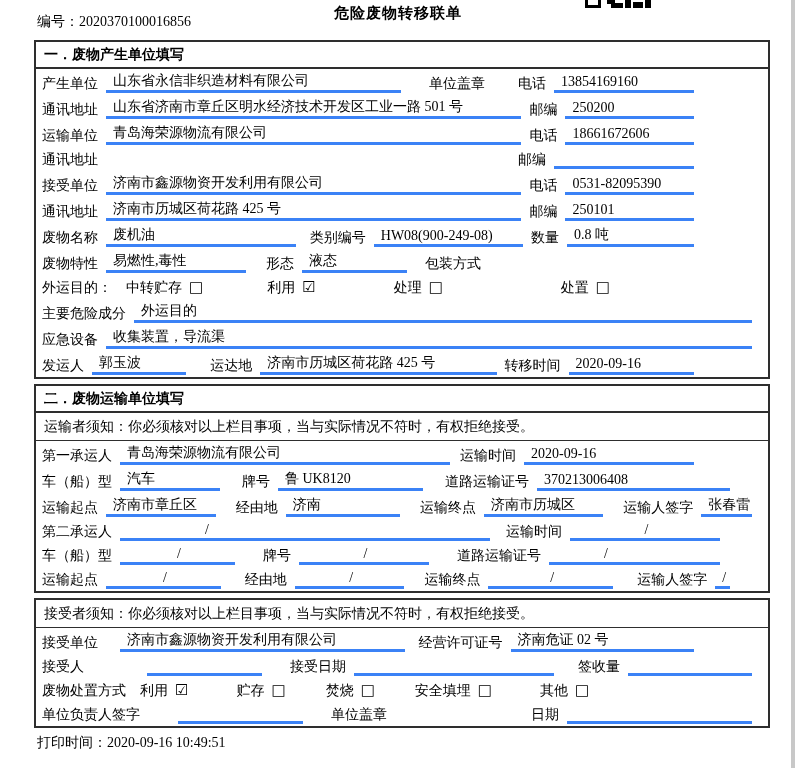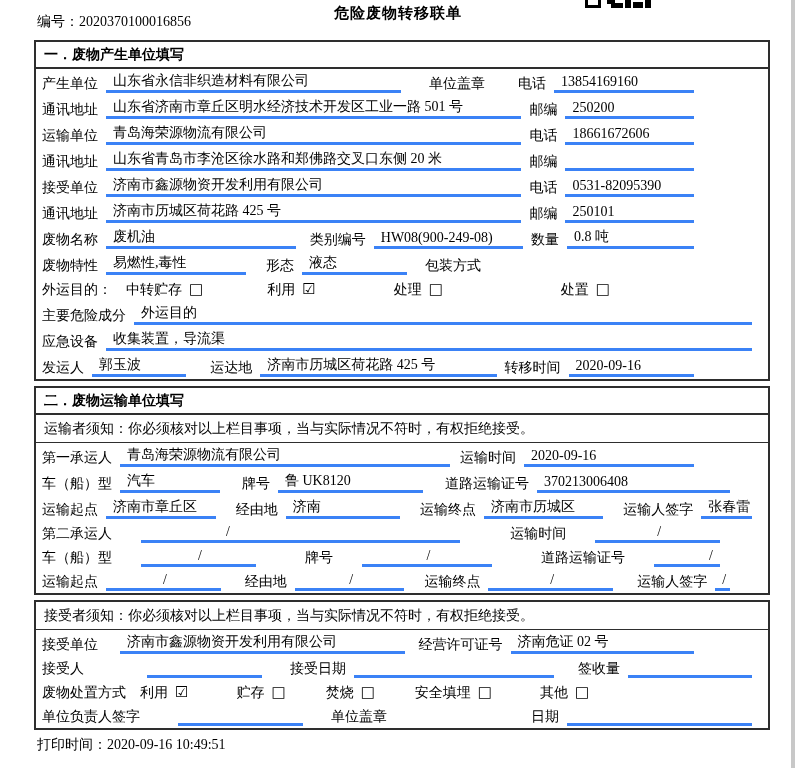--- a/index.html
+++ b/index.html
@@ -24,21 +24,21 @@
   .tc { text-align:center; }
   .pl55 { padding-left:55px; } .pl85 { padding-left:85px; }
   .ml6{margin-left:6px;} .ml10{margin-left:10px;} .ml12{margin-left:12px;} .ml14{margin-left:14px;}
   .ml16{margin-left:16px;} .ml20{margin-left:20px;} .ml30{margin-left:30px;} .ml40{margin-left:40px;}
   .ml48{margin-left:48px;} .ml55{margin-left:55px;} .ml64{margin-left:64px;} .ml78{margin-left:78px;} .ml118{margin-left:118px;}
   .w100{width:100px;} .w105{width:105px;} .w110{width:110px;} .w115{width:115px;} .w120{width:120px;}
   .w125{width:125px;} .w130{width:130px;} .w140{width:140px;} .w145{width:145px;} .w150{width:150px;}
   .w165{width:165px;} .w170{width:170px;} .w185{width:185px;} .w190{width:190px;} .w200{width:200px;}
   .w210{width:210px;} .w265{width:265px;} .w295{width:295px;} .w330{width:330px;}
   .w370{width:370px;} .w455{width:455px;}
-  .pr30{padding-right:30px;} .pr40{padding-right:40px;gap:21px;} .pr66{padding-right:66px;}
+  .pr30{padding-right:30px;} .pr40{padding-right:40px;} .pr66{padding-right:66px;}
   .opt { white-space:nowrap; }
   .cb { font-family:"DejaVu Sans",sans-serif; font-size:15px; margin-left:7px; }
   .footer { margin:6px 0 0 37px; font-size:14px; }
 </style>
 </head>
 <body>
 
 <div class="page">
   <div class="scrollbar"></div>
 
@@ -80,21 +80,20 @@
     <div class="row pr66">
       <span class="lab">运输单位</span>
       <span class="fld w455">青岛海荣源物流有限公司</span>
       <span class="sp"></span>
       <span class="lab">电话</span>
       <span class="fld w140">18661672606</span>
     </div>
 
     <div class="row pr66">
       <span class="lab">通讯地址</span>
-      <span class="fld w455">山东省青岛市李沧区徐水路和郑佛路交叉口东侧 20 米</span>
       <span class="sp"></span>
       <span class="lab">邮编</span>
       <span class="fld w140"></span>
     </div>
 
     <div class="row pr66">
       <span class="lab">接受单位</span>
       <span class="fld w455">济南市鑫源物资开发利用有限公司</span>
       <span class="sp"></span>
       <span class="lab">电话</span>

